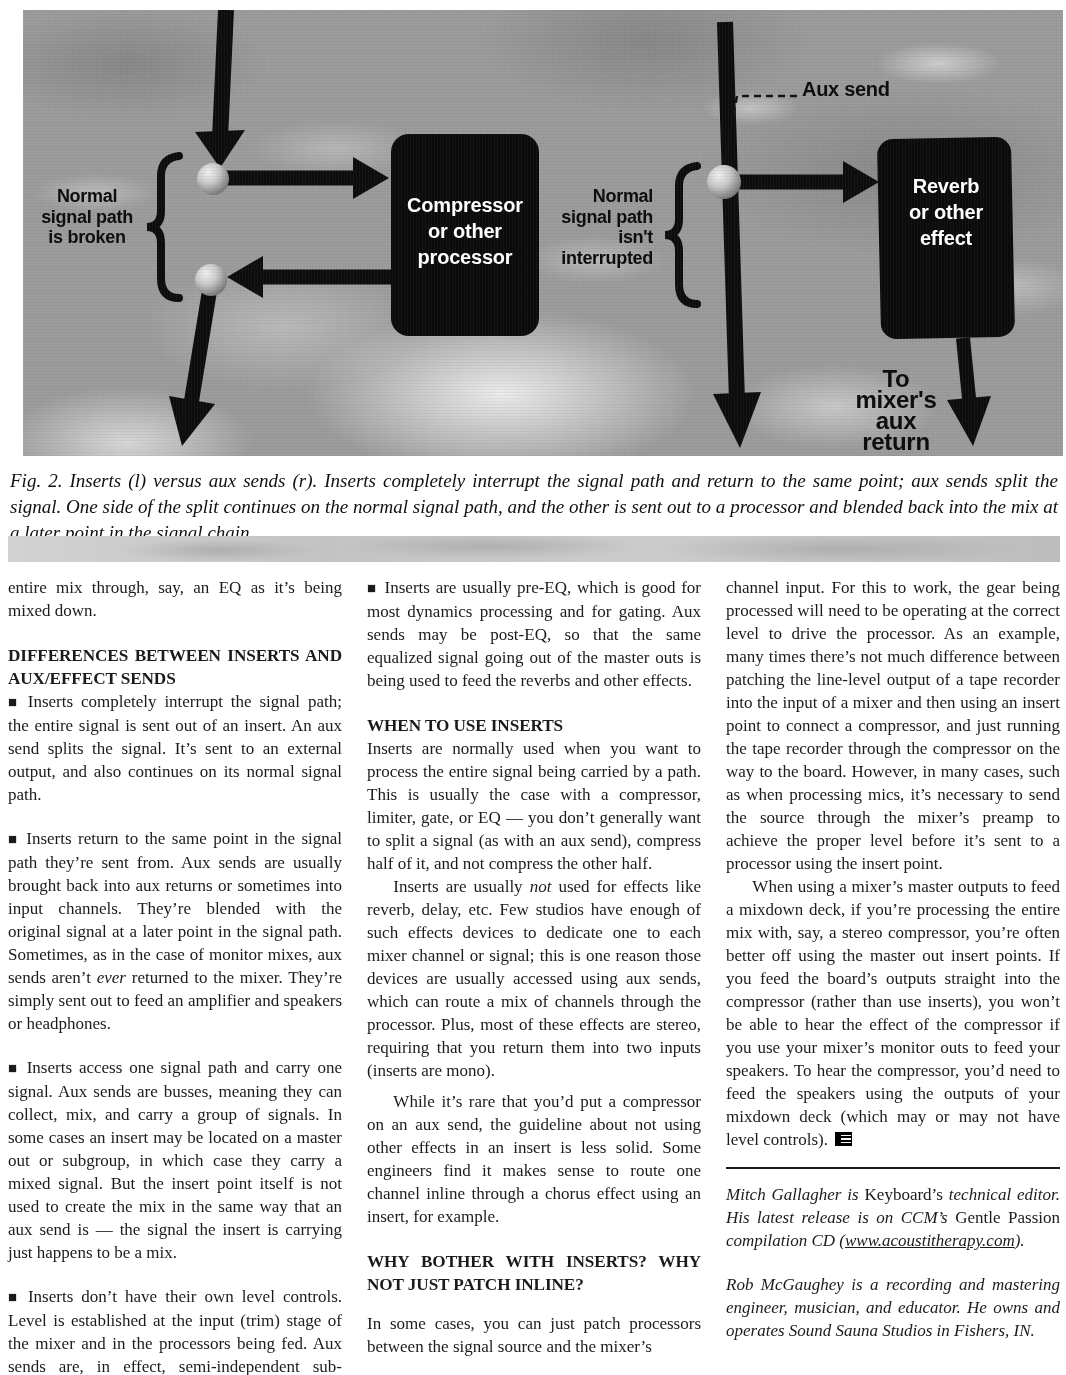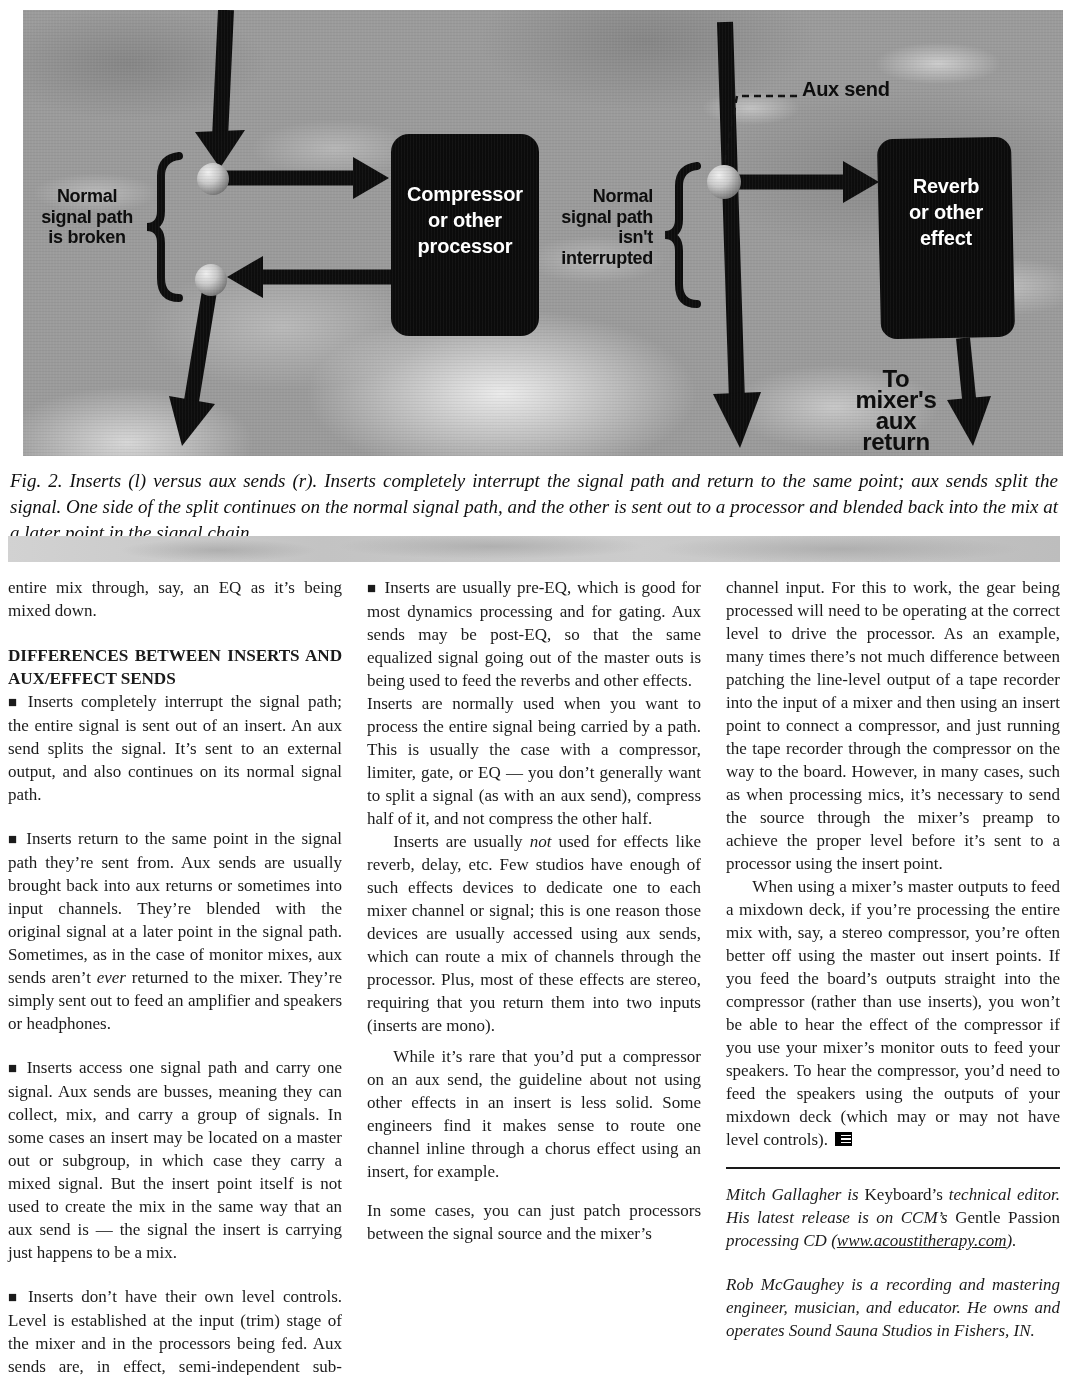--- a/index.html
+++ b/index.html
@@ -29,21 +29,21 @@
   .fig-svg{position:absolute;left:0;top:0;width:1040px;height:446px;}
   .flabel{position:absolute;z-index:2;font-family:"Liberation Sans",sans-serif;font-weight:bold;
           color:#0e0e0e;white-space:pre-line;letter-spacing:-0.3px;}
   .break{left:6px;top:176px;width:116px;font-size:18px;line-height:20.5px;text-align:center;}
   .uninterrupted{left:508px;top:176px;width:122px;font-size:18px;line-height:20.5px;text-align:right;}
   .auxsend{left:779px;top:68px;font-size:20px;}
   .toreturn{left:822px;top:358px;width:102px;font-size:24px;line-height:21px;text-align:center;}
   .boxtext{position:absolute;z-index:2;color:#fff;font-family:"Liberation Sans",sans-serif;
            font-weight:bold;text-align:center;white-space:pre-line;display:flex;
            align-items:center;justify-content:center;letter-spacing:-0.2px;}
-  .comp{left:368px;top:109px;width:148px;height:202px;font-size:20px;line-height:26px;}
+  .comp{left:368px;top:120px;width:148px;height:202px;font-size:20px;line-height:26px;}
   .reverb{left:856px;top:128px;width:134px;height:148px;font-size:20px;line-height:26px;border-radius:24px;}
 
   
   .caption{position:absolute;left:10px;top:468px;width:1048px;
            font:italic 19px/26px "Liberation Serif",serif;color:#101010;text-align:justify;}
   .grayband{position:absolute;left:8px;top:536px;width:1052px;height:26px;
     background-color:#c8c8c8;
     background-image:
       radial-gradient(ellipse 140px 16px at 20% 55%, rgba(128,128,128,.35), rgba(128,128,128,0) 70%),
       radial-gradient(ellipse 220px 18px at 46% 40%, rgba(140,140,140,.4), rgba(140,140,140,0) 70%),
@@ -139,27 +139,29 @@
     <div class="col">
         <p class="para" style="margin-top: 0px;"><span>entire mix through, say, an EQ as it’s being mixed down.</span></p>
         <h3 class="heading" style="margin-top: 22px;"><span>DIFFERENCES BETWEEN INSERTS AND AUX/EFFECT SENDS</span></h3>
         <p class="bullet" style="margin-top: 0px;"><span class="sq">■</span><span>Inserts completely interrupt the signal path; the entire signal is sent out of an insert. An aux send splits the signal. It’s sent to an external output, and also continues on its normal signal path.</span></p>
         <p class="bullet" style="margin-top: 21px;"><span class="sq">■</span><span>Inserts return to the same point in the signal path they’re sent from. Aux sends are usually brought back into aux returns or sometimes into input channels. They’re blended with the original signal at a later point in the signal path. Sometimes, as in the case of monitor mixes, aux sends aren’t </span><span class="it">ever</span><span> returned to the mixer. They’re simply sent out to feed an amplifier and speakers or headphones.</span></p>
         <p class="bullet" style="margin-top: 21px;"><span class="sq">■</span><span>Inserts access one signal path and carry one signal. Aux sends are busses, meaning they can collect, mix, and carry a group of signals. In some cases an insert may be located on a master out or subgroup, in which case they carry a mixed signal. But the insert point itself is not used to create the mix in the same way that an aux send is — the signal the insert is carrying just happens to be a mix.</span></p>
         <p class="bullet" style="margin-top: 21px;"><span class="sq">■</span><span>Inserts don’t have their own level controls. Level is established at the input (trim) stage of the mixer and in the processors being fed. Aux sends are, in effect, semi-independent sub-mixers with level controls on each channel and a master output level.</span></p>
       </div>
     <div class="col">
         <p class="bullet" style="margin-top: 0px;"><span class="sq">■</span><span>Inserts are usually pre-EQ, which is good for most dynamics processing and for gating. Aux sends may be post-EQ, so that the same equalized signal going out of the master outs is being used to feed the reverbs and other effects.</span></p>
+        <h3 class="heading" style="margin-top: 22px;"><span>WHEN TO USE INSERTS</span></h3>
         <p class="para" style="margin-top: 0px;"><span>Inserts are normally used when you want to process the entire signal being carried by a path. This is usually the case with a compressor, limiter, gate, or EQ — you don’t generally want to split a signal (as with an aux send), compress half of it, and not compress the other half.</span></p>
         <p class="para ind" style="margin-top: 0px;"><span>Inserts are usually </span><span class="it">not</span><span> used for effects like reverb, delay, etc. Few studios have enough of such effects devices to dedicate one to each mixer channel or signal; this is one reason those devices are usually accessed using aux sends, which can route a mix of channels through the processor. Plus, most of these effects are stereo, requiring that you return them into two inputs (inserts are mono).</span></p>
         <p class="para ind" style="margin-top: 8px;"><span>While it’s rare that you’d put a compressor on an aux send, the guideline about not using other effects in an insert is less solid. Some engineers find it makes sense to route one channel inline through a chorus effect using an insert, for example.</span></p>
+        <h3 class="heading" style="margin-top: 22px;"><span>WHY BOTHER WITH INSERTS? WHY NOT JUST PATCH INLINE?</span></h3>
         <p class="para" style="margin-top: 16px;"><span>In some cases, you can just patch processors between the signal source and the mixer’s</span></p>
       </div>
     <div class="col">
         <p class="para" style="margin-top: 0px;"><span>channel input. For this to work, the gear being processed will need to be operating at the correct level to drive the processor. As an example, many times there’s not much difference between patching the line-level output of a tape recorder into the input of a mixer and then using an insert point to connect a compressor, and just running the tape recorder through the compressor on the way to the board. However, in many cases, such as when processing mics, it’s necessary to send the source through the mixer’s preamp to achieve the proper level before it’s sent to a processor using the insert point.</span></p>
         <p class="para ind" style="margin-top: 0px;"><span>When using a mixer’s master outputs to feed a mixdown deck, if you’re processing the entire mix with, say, a stereo compressor, you’re often better off using the master out insert points. If you feed the board’s outputs straight into the compressor (rather than use inserts), you won’t be able to hear the effect of the compressor if you use your mixer’s monitor outs to feed your speakers. To hear the compressor, you’d need to feed the speakers using the outputs of your mixdown deck (which may or may not have level controls).</span><span class="endmark"></span></p>
         <div class="rule" style="margin-top: 16px;"></div>
-        <p class="bio" style="margin-top: 14px;"><span>Mitch Gallagher is </span><span class="rm">Keyboard’s</span><span> technical editor. His latest release is on CCM’s </span><span class="rm">Gentle Passion</span><span> processing CD (</span><span class="link">www.acoustitherapy.com</span><span>).</span></p>
+        <p class="bio" style="margin-top: 14px;"><span>Mitch Gallagher is </span><span class="rm">Keyboard’s</span><span> technical editor. His latest release is on CCM’s </span><span class="rm">Gentle Passion</span><span> compilation CD (</span><span class="link">www.acoustitherapy.com</span><span>).</span></p>
         <p class="bio" style="margin-top: 21px;"><span>Rob McGaughey is a recording and mastering engineer, musician, and educator. He owns and operates Sound Sauna Studios in Fishers, IN.</span></p>
       </div>
   </div>
 
 </div>
 
 </body></html>

